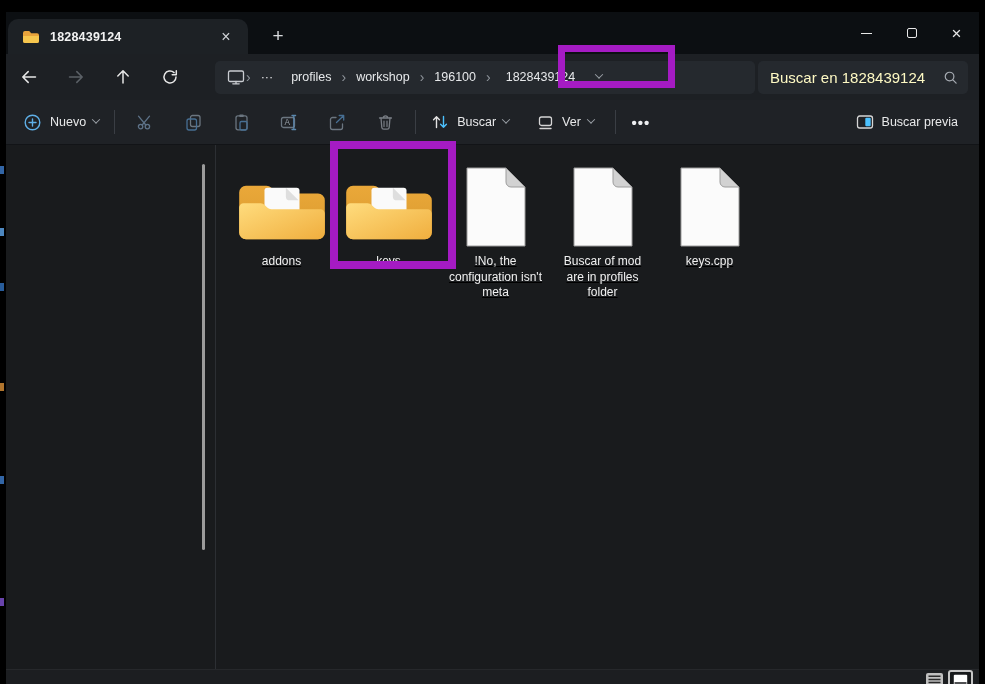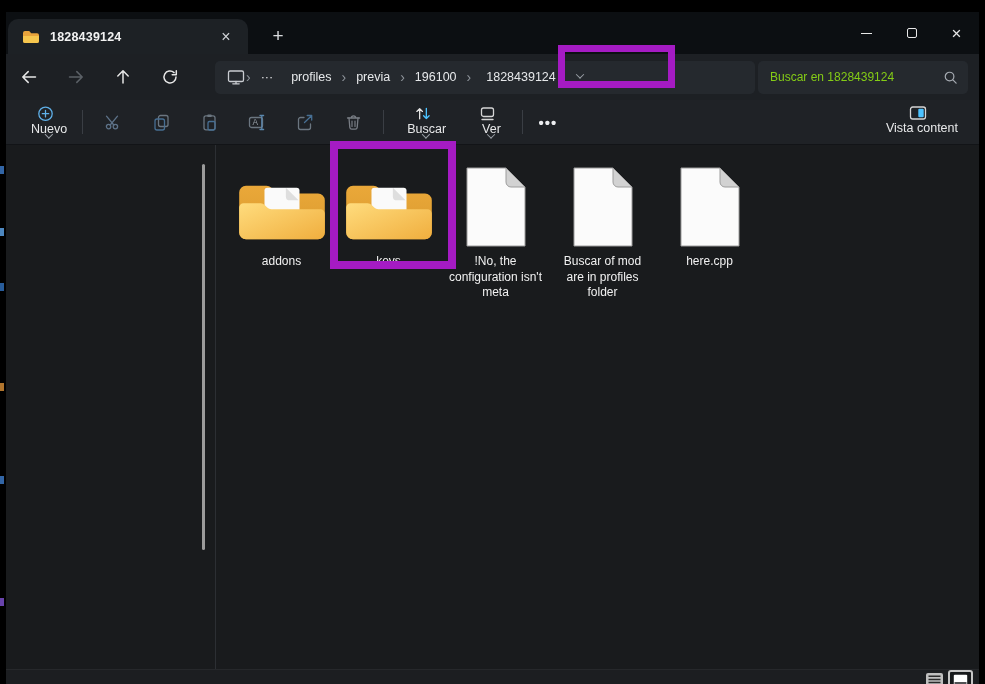--- a/index.html
+++ b/index.html
@@ -35,39 +35,39 @@
              justify-content:center; border-radius:4px; }
   .addr-pill { margin-left:15px; width:540px; height:33px; background:#25292e; border-radius:5px;
                display:flex; align-items:center; padding:0 8px 0 12px; }
   .crumb { color:#e6e8ea; font-size:12.5px; padding:0 9px; height:26px;
            display:flex; align-items:center; border-radius:4px; }
   .crumb-sep { color:#8e949b; font-size:14px; padding:0 1px; }
   .caret { width:6px; height:6px; border-right:1.4px solid #9aa0a6; border-bottom:1.4px solid #9aa0a6;
            transform:rotate(45deg) translate(-1px,-1px); display:inline-block; margin-left:7px; margin-top:-3px;}
   .search-pill { margin-left:auto; margin-right:11px; width:210px; height:33px; background:#25292e;
                  border-radius:5px; display:flex; align-items:center; padding:0 10px 0 12px; }
-  .search-ph { color:#84cc16; font-size:12px; flex:1; }
+  .search-ph { color:#fef9c3; font-size:15px; flex:1; }
 
   
   .toolbar { position:absolute; left:0; top:88px; width:100%; height:45px; background:#1f2226;
              display:flex; align-items:center; border-bottom:1px solid #121417; }
   .tb-btn { display:flex; align-items:center; height:34px; border-radius:4px; color:#e8e9ea;
-            font-size:12.5px; padding:0 9px;flex-direction:column; }
+            font-size:12.5px; padding:0 9px; }
   .tb-btn .lbl { margin-left:8px; }
   .tb-icon-btn { width:48px; height:34px; display:flex; align-items:center; justify-content:center; border-radius:4px; }
   .tb-sep { width:1px; height:24px; background:#3a3e44; margin:0 6px; }
   .more-dots { color:#eceef0; font-size:15px; font-weight:700; letter-spacing:1px; }
 
   
   .main { position:absolute; left:0; top:133px; width:100%; height:524px; display:flex; }
   .navpane { position:relative; width:209px; height:100%; }
   .nav-scrollbar { position:absolute; left:196px; top:19px; width:3px; height:386px;
                    background:#9b9b9b; border-radius:2px; }
   .pane-divider { width:1px; height:100%; background:#2c2f33; }
-  .filearea { flex:1; padding:8px 5px 0 12px; display:flex; flex-wrap:wrap; align-content:flex-start; }
+  .filearea { flex:1; padding:8px 5px 0 12px; display:flex; flex-wrap:wrap; align-content:flex-start;text-decoration:underline; }
   .item { width:107px; display:flex; flex-direction:column; align-items:center; }
   .icon-box { height:95px; display:flex; align-items:flex-end; justify-content:center; }
   .item-label { margin-top:6px; max-width:98px; color:#f1f1f1; font-size:12px; line-height:15.5px;
                 text-align:center; word-wrap:break-word; }
 
   
   .statusbar { position:absolute; left:0; top:657px; width:100%; height:21px; background:#1c1e21;
                border-top:1px solid #26282b; display:flex; align-items:center; justify-content:flex-end;
                padding-right:6px; gap:5px; }
   .sv-details { width:18px; height:16px; display:flex; align-items:center; justify-content:center; }
@@ -144,21 +144,21 @@
 
     <div class="addr-pill">
       <svg width="18" height="17" viewBox="0 0 18 17">
         <rect x="1.5" y="2" width="15" height="10.5" rx="1.6" fill="none" stroke="#c9ccd1" stroke-width="1.3"></rect>
         <path d="M9 12.5 v2.3 M5.8 14.8 h6.4" fill="none" stroke="#c9ccd1" stroke-width="1.3" stroke-linecap="round"></path>
       </svg>
       <span class="crumb-sep">›</span>
       <span class="crumb">···</span>
       <span class="crumb">profiles</span>
       <span class="crumb-sep">›</span>
-      <span class="crumb">previa</span>
+      <span class="crumb">workshop</span>
       <span class="crumb-sep">›</span>
       <span class="crumb">196100</span>
       <span class="crumb-sep">›</span>
       <span class="crumb" style="padding:0 14px">1828439124</span>
       <span class="caret"></span>
     </div>
 
     <div class="search-pill">
       <span class="search-ph">Buscar en 1828439124</span>
       <svg width="15" height="15" viewBox="0 0 16 16">
@@ -241,21 +241,21 @@
     <div class="tb-icon-btn" style="width:38px">
       <span class="more-dots">•••</span>
     </div>
 
     <div style="flex:1"></div>
     <div class="tb-btn" style="margin-right:12px">
       <svg width="18" height="16" viewBox="0 0 18 16">
         <rect x="1.5" y="2" width="15" height="12" rx="2.2" fill="none" stroke="#d5d5d5" stroke-width="1.3"></rect>
         <rect x="9.3" y="3.8" width="5.4" height="8.4" rx="1" fill="#4cc2ff"></rect>
       </svg>
-      <span class="lbl">Vista content</span>
+      <span class="lbl">Buscar previa</span>
     </div>
   </div>
 
   <div class="main">
     <div class="navpane">
       <div class="nav-scrollbar"></div>
     </div>
     <div class="pane-divider"></div>
 
     <div class="filearea">
@@ -314,21 +314,21 @@
         <div class="item-label">Buscar of mod are in profiles folder</div>
       </div>
 
       <div class="item">
         <div class="icon-box">
           <svg width="62" height="82" viewBox="0 0 62 82">
             <path d="M2 2 H41 L60 21 V80 H2 Z" fill="#fbfbfb" stroke="#9c9c9c" stroke-width="1"></path>
             <path d="M41 2 V16 a5 5 0 0 0 5 5 H60 Z" fill="#d2d2d2" stroke="#9c9c9c" stroke-width="1"></path>
           </svg>
         </div>
-        <div class="item-label">here.cpp</div>
+        <div class="item-label">keys.cpp</div>
       </div>
 
 
     </div>
   </div>
 
   <div class="statusbar">
     <div class="sv-details">
       <svg width="17" height="15" viewBox="0 0 17 15">
         <rect x="0" y="0" width="17" height="15" rx="2" fill="#bfbfbf"></rect>

